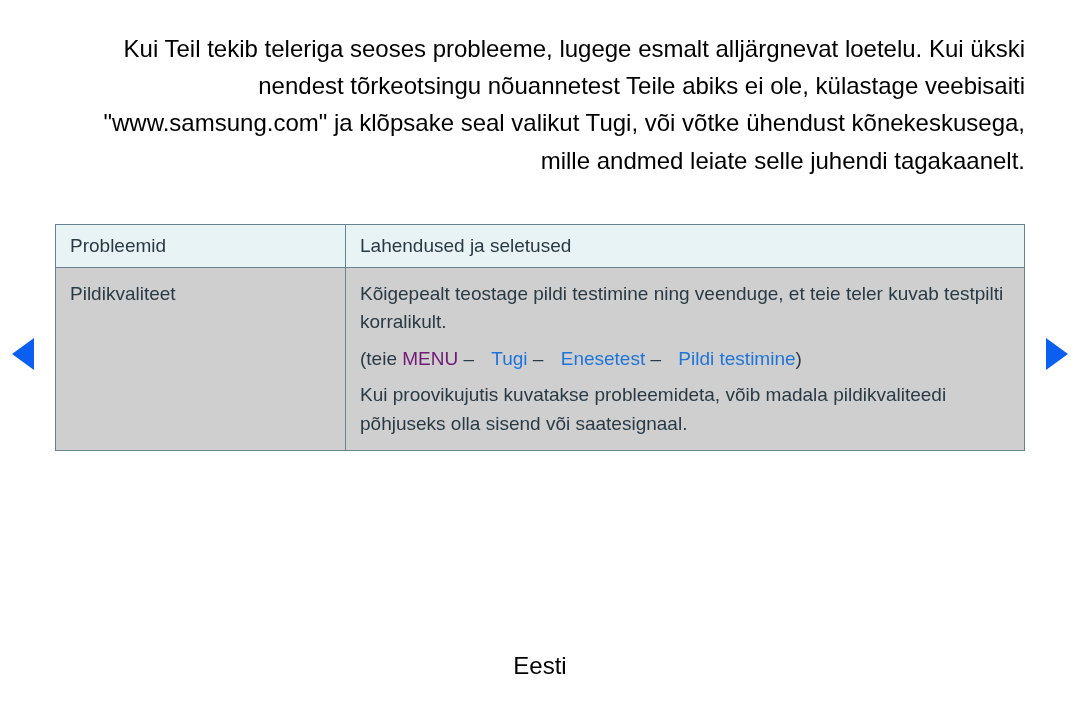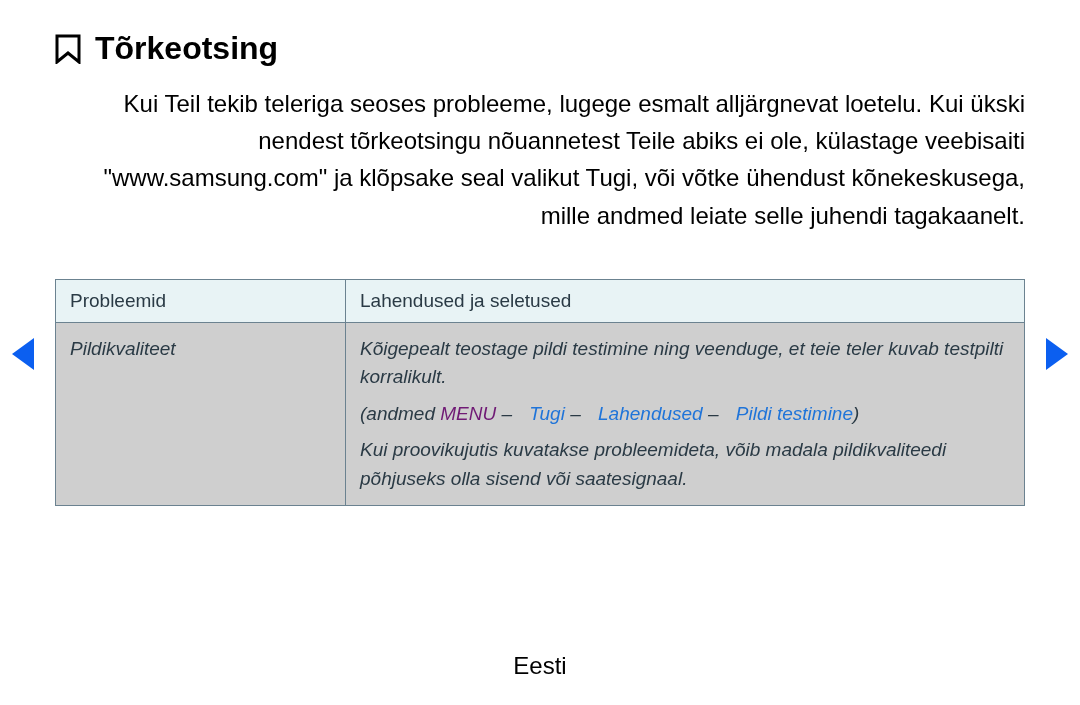--- a/index.html
+++ b/index.html
@@ -56,21 +56,20 @@
     border: 1px solid #6b8290;
   }
   .table td {
     background: #cfcfcf;
     padding: 12px 14px;
     font-size: 19px;
     color: #2a3a45;
     border: 1px solid #6b8290;
     vertical-align: top;
     line-height: 1.5;
-    font-style: italic;
   }
   .col1 {
     width: 290px;
   }
   .menu-path {
     margin: 8px 0;
   }
   .gray {
     color: #701a75;
   }
@@ -104,43 +103,37 @@
     width: 100%;
     text-align: center;
     font-size: 24px;
     color: #000;
   }
 </style>
 </head>
 <body>
 
 <div class="content">
-  <div class="title-row">
-    <svg class="bookmark-svg" viewBox="0 0 26 30">
-      <path d="M2 2 L24 2 L24 28 L13 19 L2 28 Z" fill="none" stroke="#000" stroke-width="3" stroke-linejoin="miter"></path>
-    </svg>
-    <h1 class="title">Tõrkeotsing</h1>
-  </div>
 
   <p class="intro">Kui Teil tekib teleriga seoses probleeme, lugege esmalt alljärgnevat loetelu. Kui ükski nendest tõrkeotsingu nõuannetest Teile abiks ei ole, külastage veebisaiti "www.samsung.com" ja klõpsake seal valikut Tugi, või võtke ühendust kõnekeskusega, mille andmed leiate selle juhendi tagakaanelt.</p>
 
   <table class="table">
     <thead>
       <tr>
         <th class="col1">Probleemid</th>
         <th>Lahendused ja seletused</th>
       </tr>
     </thead>
     <tbody>
       <tr>
         <td class="col1">Pildikvaliteet</td>
         <td>
           <div>Kõigepealt teostage pildi testimine ning veenduge, et teie teler kuvab testpilti korralikult.</div>
           <div class="menu-path">
-            <span>(andmed </span><span class="gray">MENU</span><span> – </span><span class="blue">Tugi</span><span> – </span><span class="blue">Lahendused</span><span> – </span><span class="blue">Pildi testimine</span><span>)</span>
+            <span>(teie </span><span class="gray">MENU</span><span> – </span><span class="blue">Tugi</span><span> – </span><span class="blue">Enesetest</span><span> – </span><span class="blue">Pildi testimine</span><span>)</span>
           </div>
           <div>Kui proovikujutis kuvatakse probleemideta, võib madala pildikvaliteedi põhjuseks olla sisend või saatesignaal.</div>
         </td>
       </tr>
     </tbody>
   </table>
 </div>
 
 <div class="nav-left"></div>
 <div class="nav-right"></div>

